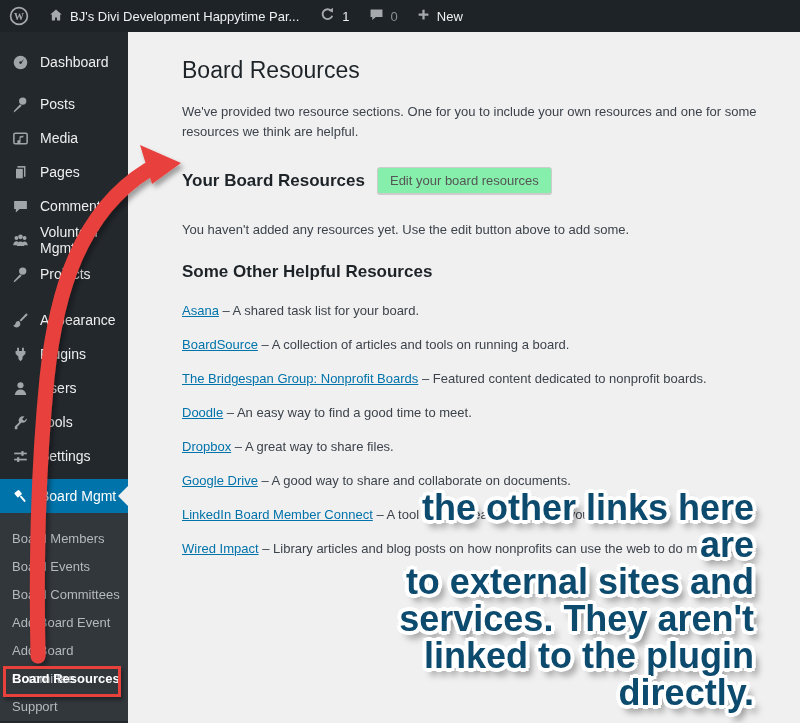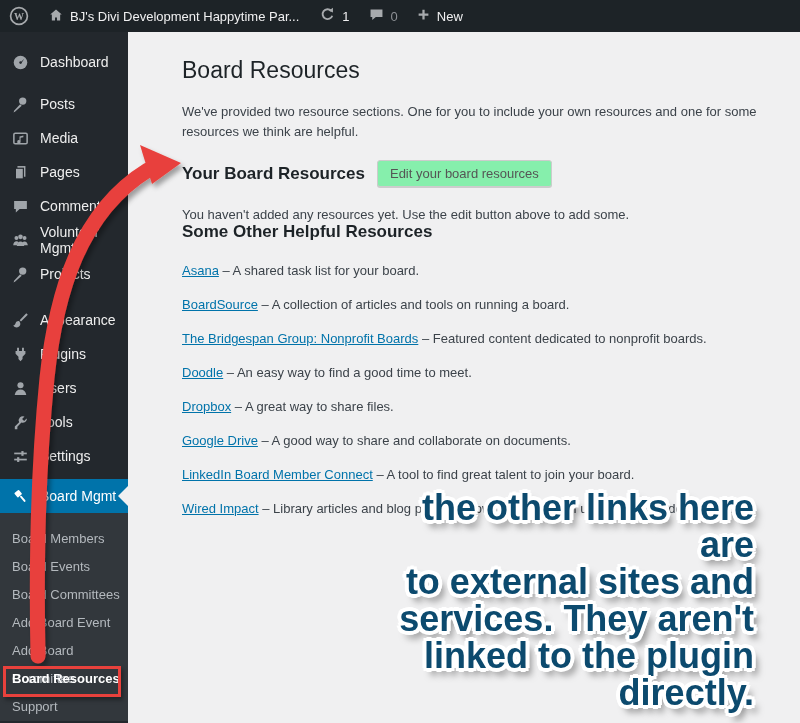--- a/index.html
+++ b/index.html
@@ -30,26 +30,26 @@
   .menu-sep-m{height:12px;}
   .submenu{background:#32373c;padding:12px 0 0;}
   .submenu-item{height:28px;line-height:28px;padding-left:12px;font-size:13px;color:#b4b9be;cursor:pointer;}
   .submenu-item.current{color:#ffffff;font-weight:bold;}
 
   
   .content{position:absolute;left:160px;top:32px;width:640px;height:691px;background:#f0f0f1;color:#3c434a;}
   .content-inner{padding:24px 22px 0;}
   .page-title{font-size:23px;font-weight:400;color:#1d2327;margin:0;line-height:1.3;}
   .intro{font-size:13px;line-height:1.55;margin:16px 0 4px;max-width:612px;color:#3c434a;}
-  .section-row{margin-top:18px;display:flex;align-items:center;gap:12px;}
+  .section-row{margin-top:25px;display:flex;align-items:center;gap:12px;}
   .h2{font-size:17px;font-weight:700;color:#1d2327;margin:0;}
   .btn-secondary{font-family:"Liberation Sans",sans-serif;font-size:13px;color:#555;background:#86efac;
     border:1px solid #ccc;border-radius:3px;padding:5px 12px;box-shadow:0 1px 0 #ccc;cursor:pointer;white-space:nowrap;}
-  .empty-text{font-size:13px;margin:20px 0 0;color:#3c434a;}
-  .other-heading{}
+  .empty-text{font-size:13px;margin:28px 0 0;color:#3c434a;}
+  .other-heading{margin-top:25px;}
   .links{margin-top:21px;}
   .link-line{font-size:13px;margin:0 0 19px;color:#3c434a;}
   .link-line a{color:#0073aa;text-decoration:underline;cursor:pointer;}
 
   
   .arrow-svg{position:absolute;left:0;top:0;width:800px;height:723px;z-index:10;pointer-events:none;}
   .callout{position:absolute;left:376px;top:489px;width:378px;z-index:9;text-align:right;
     font-size:36px;font-weight:bold;line-height:37px;color:#0c4a6e;letter-spacing:0px;
     text-shadow:-3px -3px 0 #fff,3px -3px 0 #fff,-3px 3px 0 #fff,3px 3px 0 #fff,
       -4px 0 0 #fff,4px 0 0 #fff,0 -4px 0 #fff,0 4px 0 #fff,5px 7px 7px rgba(0,0,0,.5);}

